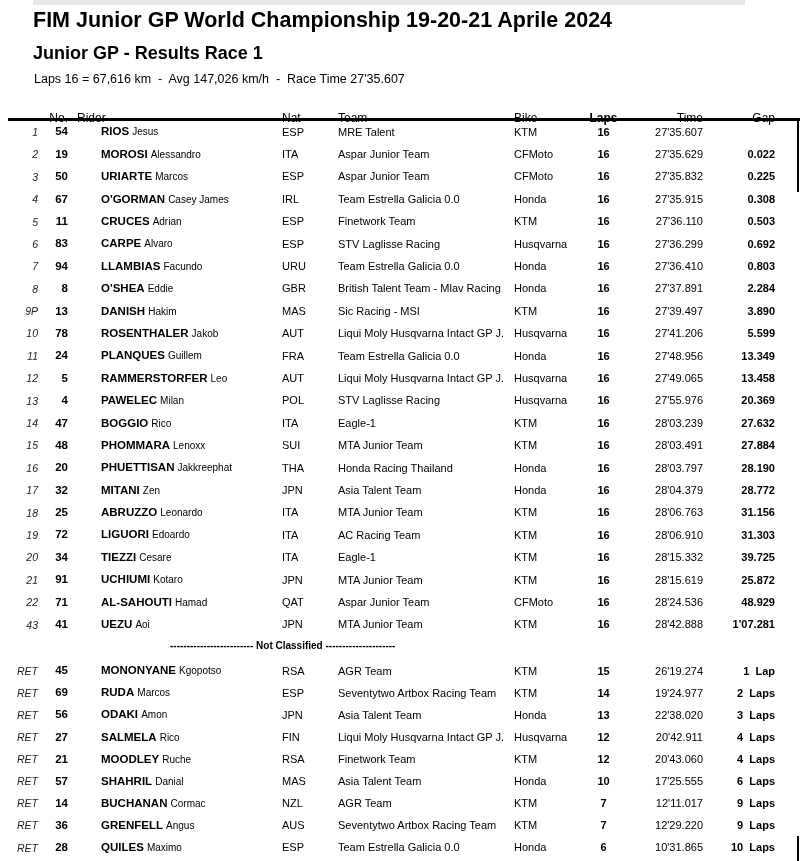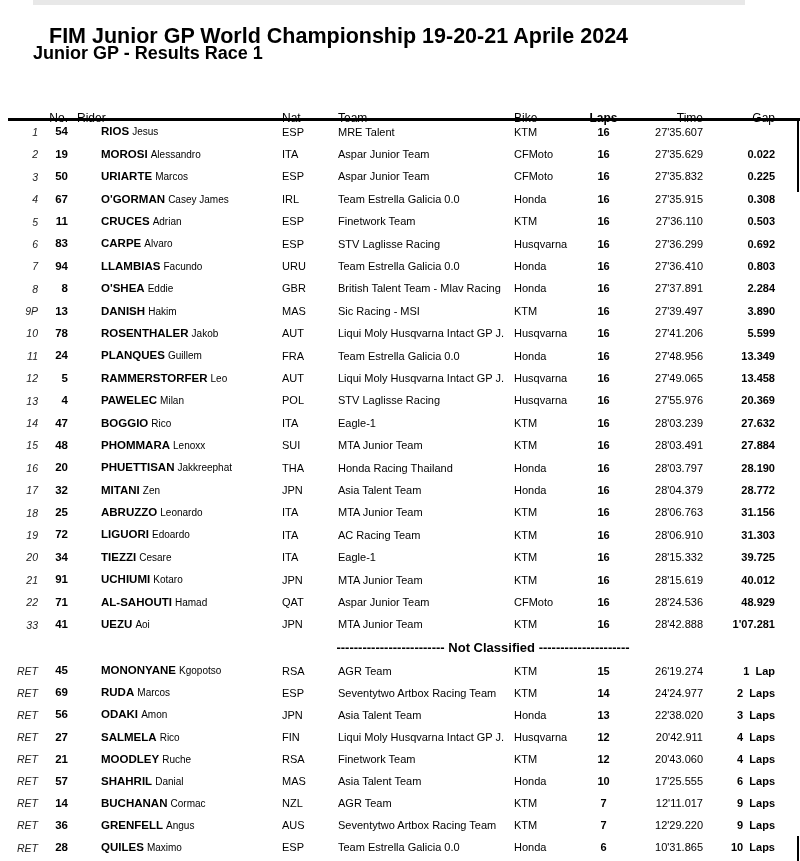--- a/index.html
+++ b/index.html
@@ -1,34 +1,34 @@
 <!DOCTYPE html>
 <html><head>
 <meta charset="utf-8">
 <style>
   html,body{margin:0;padding:0;background:#fff;}
   body{width:800px;height:861px;font-family:"Liberation Sans","DejaVu Sans",sans-serif;color:#000;}
   .sheet{position:relative;width:800px;height:861px;overflow:hidden;background:#fff;}
   .topbar{position:absolute;left:33px;top:0;width:712px;height:5px;background:#e8e8e8;}
-  .title{position:absolute;left:33px;top:8px;margin:16px;font-size:21.5px;font-weight:bold;white-space:nowrap;}
+  .title{position:absolute;left:33px;top:8px;margin:0;font-size:21.5px;font-weight:bold;white-space:nowrap;}
   .subtitle{position:absolute;left:33px;top:43px;margin:0;font-size:18px;font-weight:bold;white-space:nowrap;}
   .info{position:absolute;left:34px;top:72px;font-size:12.5px;white-space:pre;}
 
   .row{display:grid;grid-template-columns:30px 30px 214px 56px 176px 66px 47px 76px 72px;
        align-items:center;height:22.4px;font-size:11px;line-height:1;}
   .row.ret{height:22.1px;}
 
   .thead{position:absolute;top:106px;left:8px;width:767px;height:24px;font-size:12px;}
   .header-line{position:absolute;top:118px;left:8px;width:792px;height:3px;background:#000;}
 
   #classified{position:absolute;top:121px;left:8px;width:790px;}
   #retired{position:absolute;top:660px;left:8px;width:790px;}
 
-  .divider{position:absolute;top:640px;left:183px;width:600px;text-align:center;
-           font-size:13px;font-weight:bold;white-space:pre;}
+  .divider{position:absolute;top:640px;left:170px;width:600px;
+           font-size:10px;font-weight:bold;white-space:pre;}
 
   .cell{overflow:visible;white-space:nowrap;}
   .c-pos{text-align:right;font-style:italic;font-size:10.5px;color:#222;}
   .c-no{text-align:right;font-weight:bold;font-size:11.5px;}
   .c-rider{padding-left:9px;}
   .c-rider .sur{font-weight:bold;font-size:11.5px;margin-left:24px;}
   .c-rider .first{font-size:10px;}
   .c-laps{text-align:center;font-weight:bold;}
   .c-time{text-align:right;padding-left:11px;}
   .c-gap{text-align:right;font-weight:bold;white-space:pre;}
@@ -40,20 +40,21 @@
   .rb-bottom{position:absolute;left:797px;top:836px;width:2px;height:25px;background:#000;}
 </style>
 </head>
 <body>
 
 <div class="sheet">
   <div class="topbar"></div>
 
   <h1 class="title">FIM Junior GP World Championship 19-20-21 Aprile 2024</h1>
   <h2 class="subtitle">Junior GP - Results Race 1</h2>
+  <div class="info">Laps 16 = 67,616 km  -  Avg 147,026 km/h  -  Race Time 27'35.607</div>
 
   <div class="row thead">
     <div class="cell c-pos"></div>
     <div class="cell c-no">No.</div>
     <div class="cell c-rider">Rider</div>
     <div class="cell c-nat">Nat</div>
     <div class="cell c-team">Team</div>
     <div class="cell c-bike">Bike</div>
     <div class="cell c-laps">Laps</div>
     <div class="cell c-time">Time</div>
@@ -284,35 +285,35 @@
       </div>
       <div class="row">
         <div class="cell c-pos">21</div>
         <div class="cell c-no">91</div>
         <div class="cell c-rider"><span class="sur">UCHIUMI</span> <span class="first">Kotaro</span></div>
         <div class="cell c-nat">JPN</div>
         <div class="cell c-team">MTA Junior Team</div>
         <div class="cell c-bike">KTM</div>
         <div class="cell c-laps">16</div>
         <div class="cell c-time">28'15.619</div>
-        <div class="cell c-gap">40.012</div>
+        <div class="cell c-gap">25.872</div>
       </div>
       <div class="row">
         <div class="cell c-pos">22</div>
         <div class="cell c-no">71</div>
         <div class="cell c-rider"><span class="sur">AL-SAHOUTI</span> <span class="first">Hamad</span></div>
         <div class="cell c-nat">QAT</div>
         <div class="cell c-team">Aspar Junior Team</div>
         <div class="cell c-bike">CFMoto</div>
         <div class="cell c-laps">16</div>
         <div class="cell c-time">28'24.536</div>
         <div class="cell c-gap">48.929</div>
       </div>
       <div class="row">
-        <div class="cell c-pos">33</div>
+        <div class="cell c-pos">43</div>
         <div class="cell c-no">41</div>
         <div class="cell c-rider"><span class="sur">UEZU</span> <span class="first">Aoi</span></div>
         <div class="cell c-nat">JPN</div>
         <div class="cell c-team">MTA Junior Team</div>
         <div class="cell c-bike">KTM</div>
         <div class="cell c-laps">16</div>
         <div class="cell c-time">28'42.888</div>
         <div class="cell c-gap">1'07.281</div>
       </div>
     </div>
@@ -332,21 +333,21 @@
         <div class="cell c-gap">1  Lap</div>
       </div>
       <div class="row ret">
         <div class="cell c-pos">RET</div>
         <div class="cell c-no">69</div>
         <div class="cell c-rider"><span class="sur">RUDA</span> <span class="first">Marcos</span></div>
         <div class="cell c-nat">ESP</div>
         <div class="cell c-team">Seventytwo Artbox Racing Team</div>
         <div class="cell c-bike">KTM</div>
         <div class="cell c-laps">14</div>
-        <div class="cell c-time">24'24.977</div>
+        <div class="cell c-time">19'24.977</div>
         <div class="cell c-gap">2  Laps</div>
       </div>
       <div class="row ret">
         <div class="cell c-pos">RET</div>
         <div class="cell c-no">56</div>
         <div class="cell c-rider"><span class="sur">ODAKI</span> <span class="first">Amon</span></div>
         <div class="cell c-nat">JPN</div>
         <div class="cell c-team">Asia Talent Team</div>
         <div class="cell c-bike">Honda</div>
         <div class="cell c-laps">13</div>

